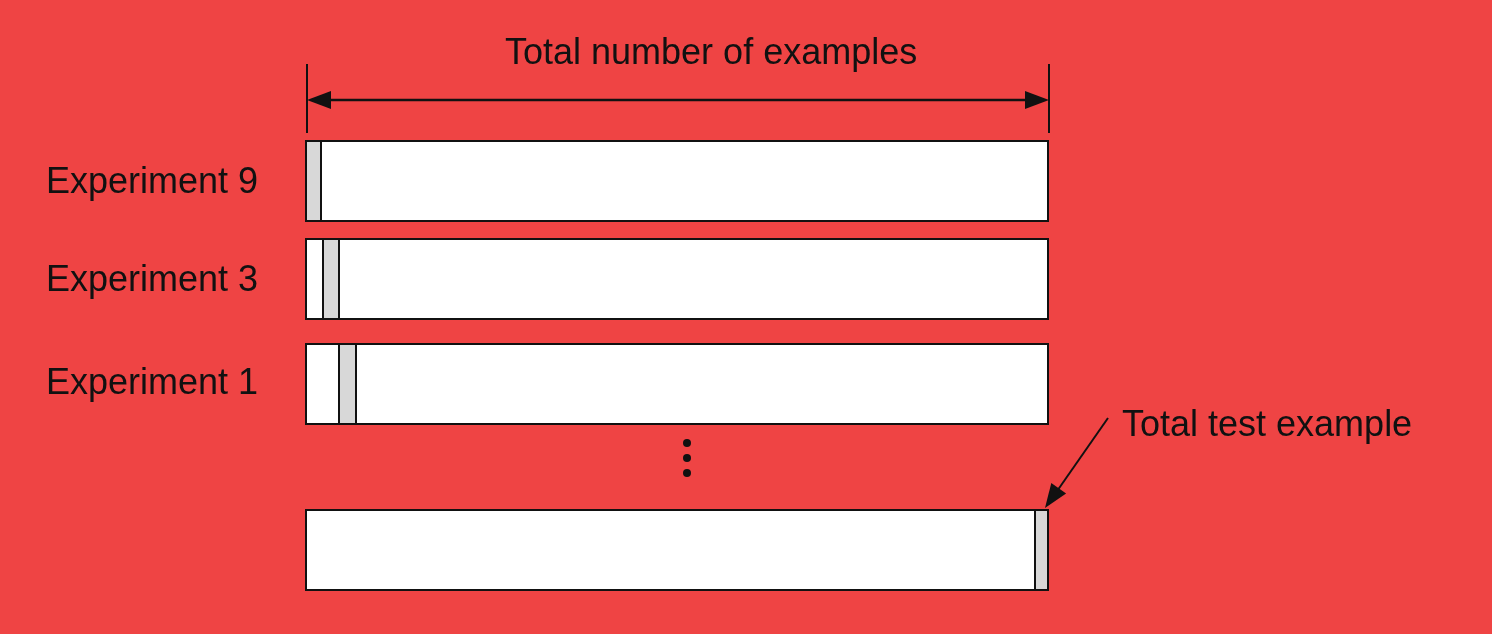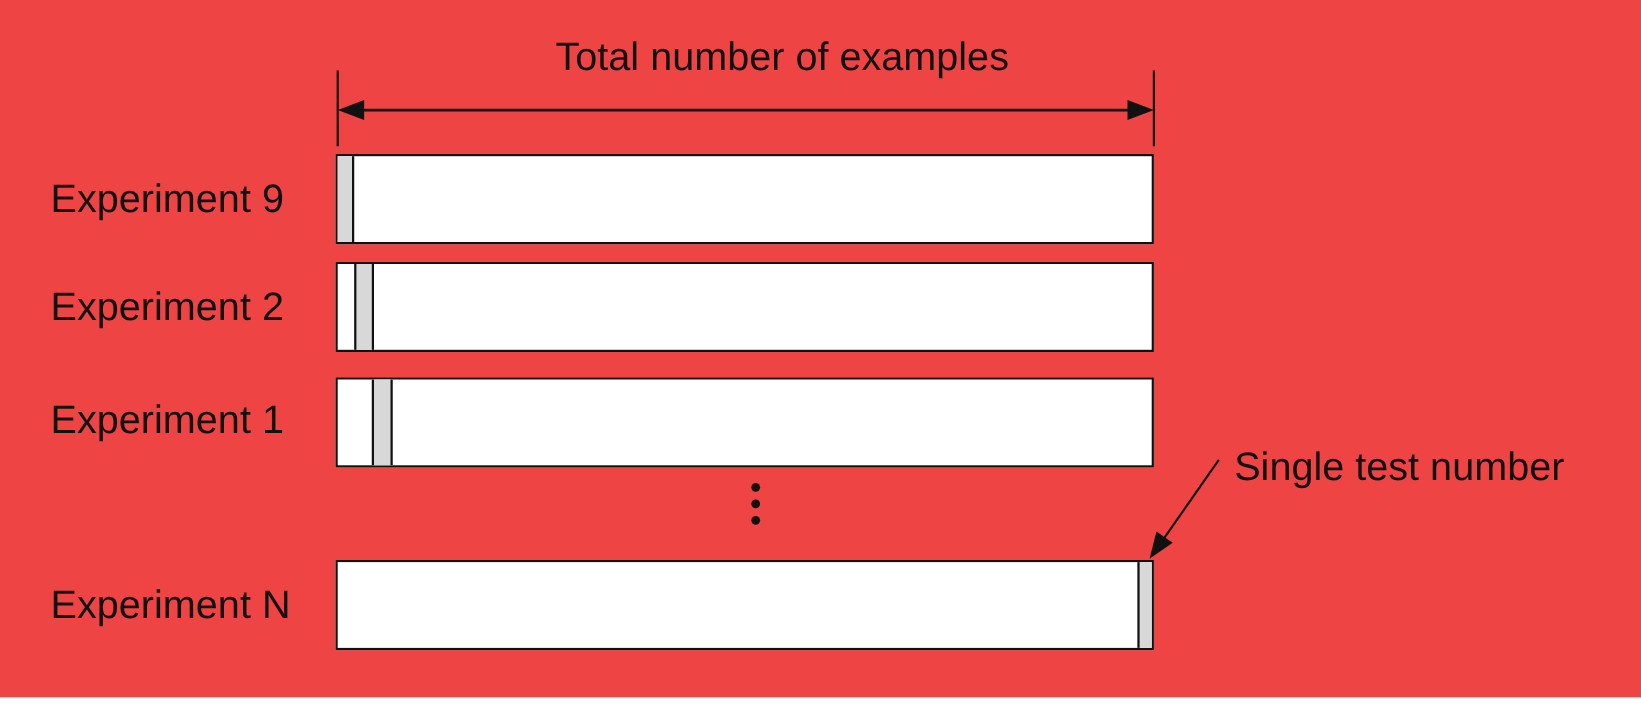--- a/index.html
+++ b/index.html
@@ -105,40 +105,39 @@
     <line x1="20" y1="13" x2="726" y2="13" stroke="#111111" stroke-width="2.5"></line>
     <polygon points="2,13 26,4 26,22" fill="#111111"></polygon>
     <polygon points="744,13 720,4 720,22" fill="#111111"></polygon>
   </svg>
 
   <div class="label row-label-1">Experiment 9</div>
   <div class="bar bar-1">
     <div class="test-cell test-cell-1" style="background: rgb(216, 216, 216);"></div>
   </div>
 
-  <div class="label row-label-2">Experiment 2</div>
+  <div class="label row-label-2">Experiment 3</div>
   <div class="bar bar-2">
     <div class="test-cell test-cell-2" style="background: rgb(216, 216, 216);"></div>
   </div>
 
   <div class="label row-label-3">Experiment 1</div>
   <div class="bar bar-3">
     <div class="test-cell test-cell-3" style="background: rgb(216, 216, 216);"></div>
   </div>
 
   <div>
     <div class="dot dot-1"></div>
     <div class="dot dot-2"></div>
     <div class="dot dot-3"></div>
   </div>
 
-  <div class="label row-label-n">Experiment N</div>
   <div class="bar bar-n">
     <div class="test-cell test-cell-n" style="background: rgb(216, 216, 216);"></div>
   </div>
 
-  <div class="label annot-label">Single test number</div>
+  <div class="label annot-label">Total test example</div>
   <svg class="annot-arrow" viewBox="0 0 90 110">
     <line x1="73" y1="10" x2="20" y2="86" stroke="#111111" stroke-width="2"></line>
     <polygon points="10,100 16.3,75.1 31.1,85.5" fill="#111111"></polygon>
   </svg>
 
 </div>
 
 </body></html>

